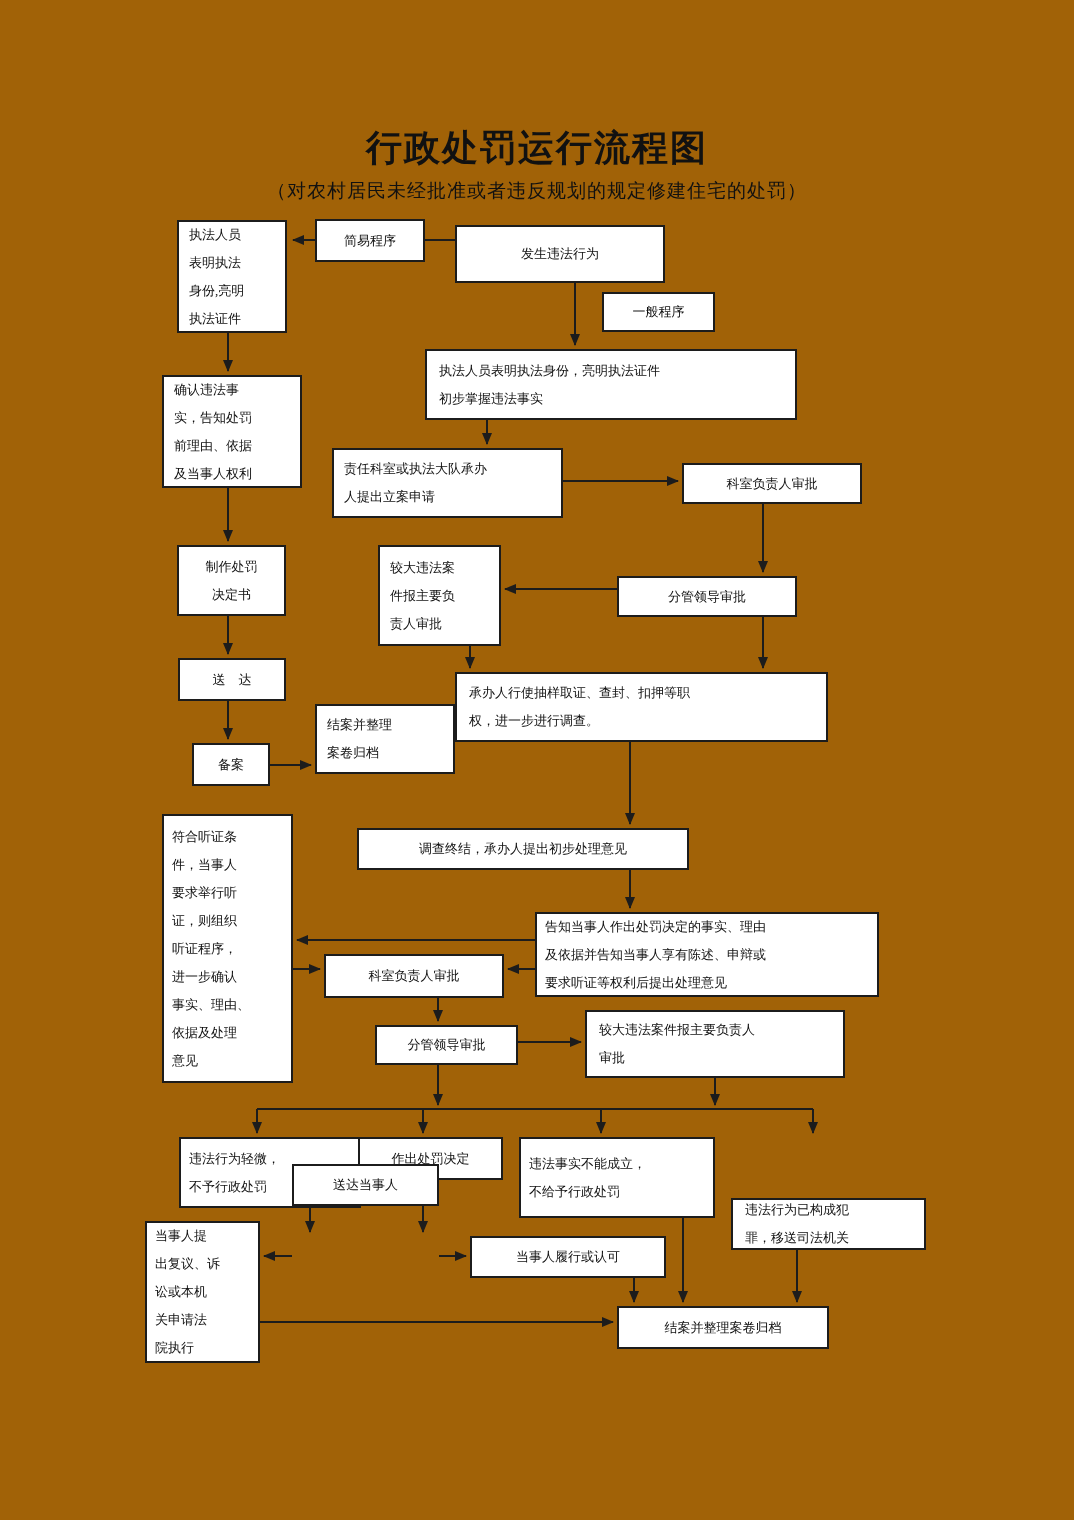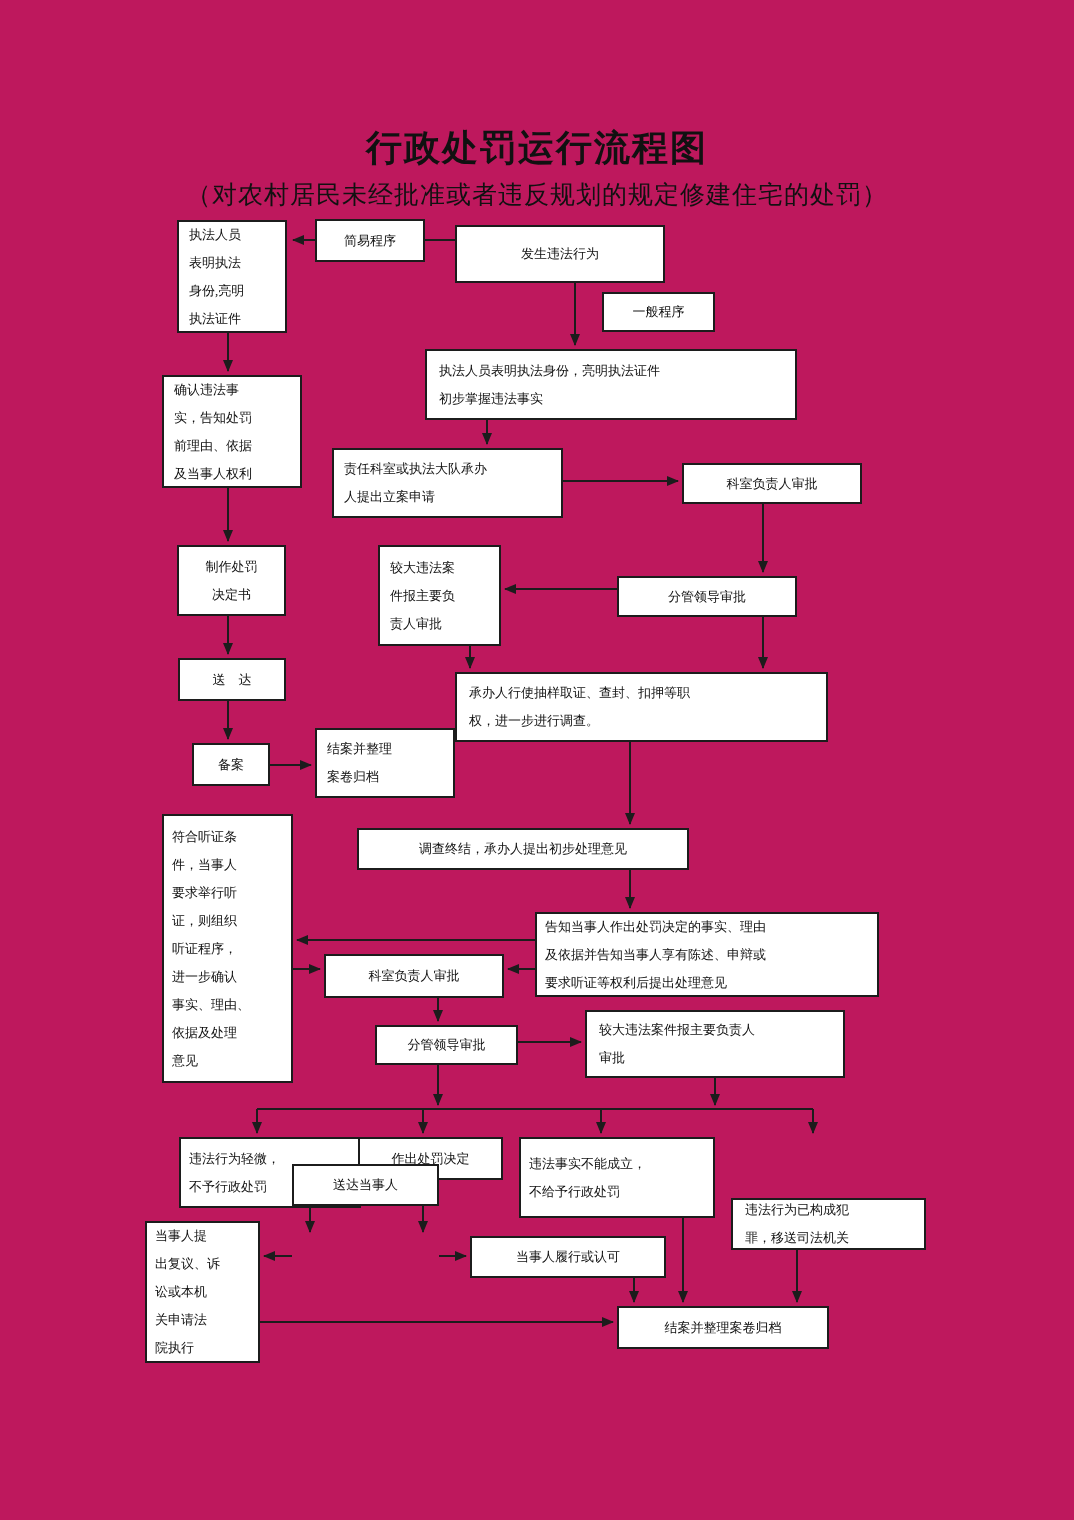--- a/index.html
+++ b/index.html
@@ -1,27 +1,27 @@
 <!DOCTYPE html>
 <html><head>
 <meta charset="utf-8">
 <style>
   html,body{margin:0;padding:0;background:#ffffff;}
   .canvas{
-    position:relative;width:1074px;height:1520px;background:#be185d;
+    position:relative;width:1074px;height:1520px;background:#a16207;
     font-family:"Liberation Serif","DejaVu Serif",serif;color:#111;
     overflow:hidden;
   }
   .title{
     position:absolute;left:0;top:124px;width:1074px;text-align:center;
     font-size:36px;font-weight:bold;letter-spacing:2px;
   }
   .subtitle{
     position:absolute;left:0;top:178px;width:1074px;text-align:center;
-    font-size:25px;letter-spacing:1px;
+    font-size:19px;letter-spacing:1px;
   }
   svg.connectors{position:absolute;left:0;top:0;}
   .node{
     position:absolute;box-sizing:border-box;border:2px solid #1c1c1c;
     background:#ffffff;font-size:13px;line-height:28px;
     display:flex;flex-direction:column;justify-content:center;
     white-space:pre-line;padding:0 8px;
   }
   .c{text-align:center;}
   .l{text-align:left;}
@@ -113,21 +113,21 @@
 
   <div class="node c" style="left:617px;top:576px;width:180px;height:41px">分管领导审批</div>
 
   <div class="node c" style="left:178px;top:658px;width:108px;height:43px">送　达</div>
 
   <div class="node l" style="left:455px;top:672px;width:373px;height:70px;padding:12px 12px">承办人行使抽样取证、查封、扣押等职
 权，进一步进行调查。</div>
 
   <div class="node c" style="left:192px;top:743px;width:78px;height:43px">备案</div>
 
-  <div class="node l" style="left:315px;top:728px;width:140px;height:70px;padding:0 10px">结案并整理
+  <div class="node l" style="left:315px;top:704px;width:140px;height:70px;padding:0 10px">结案并整理
 案卷归档</div>
 
   <div class="node l" style="left:162px;top:814px;width:131px;height:269px;padding:0 8px">符合听证条
 件，当事人
 要求举行听
 证，则组织
 听证程序，
 进一步确认
 事实、理由、
 依据及处理

